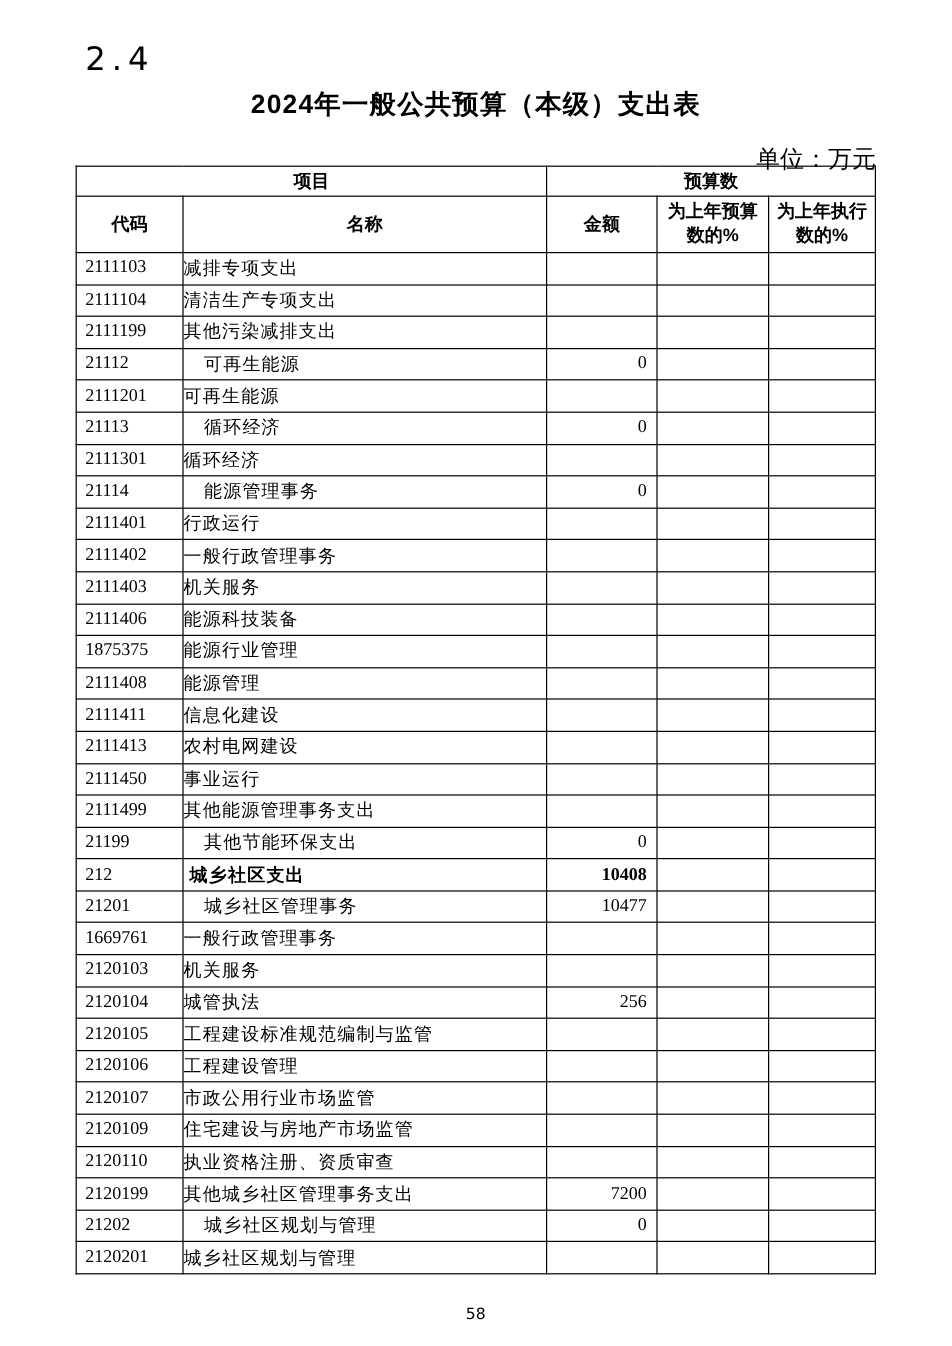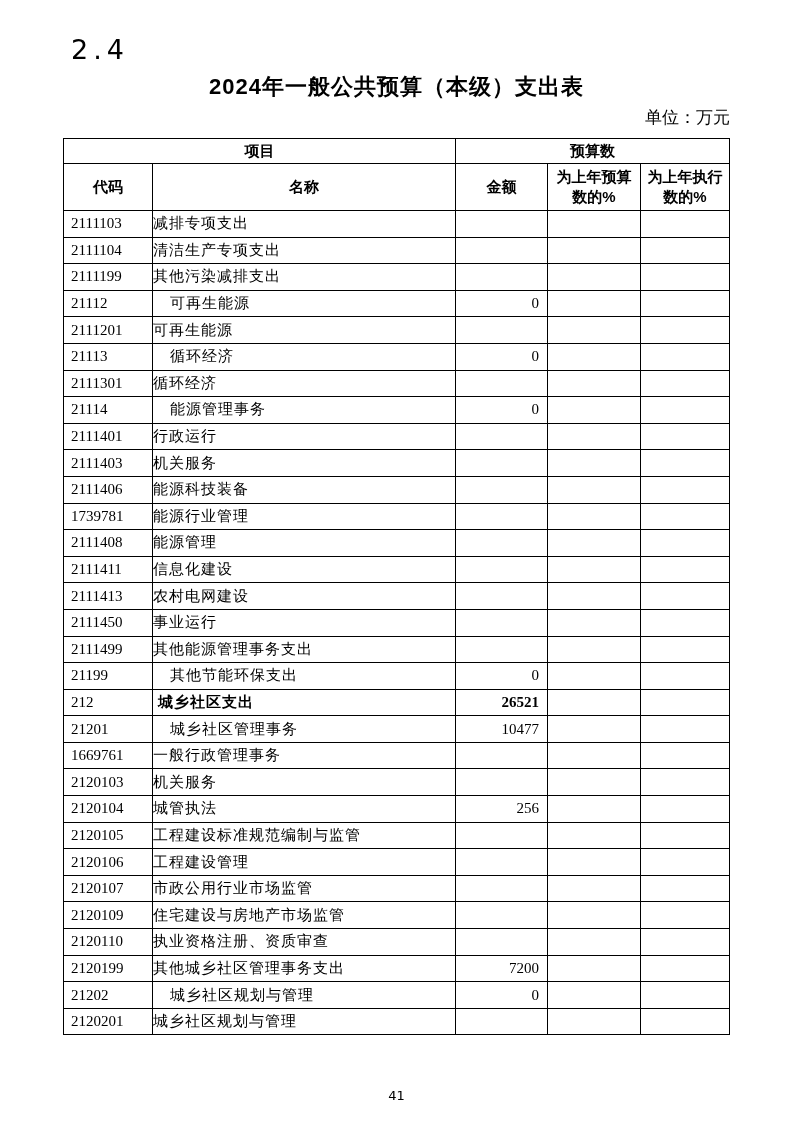--- a/index.html
+++ b/index.html
@@ -15,22 +15,22 @@
     font-size: 27px; letter-spacing: 5px;
     font-family: "DejaVu Sans", "Liberation Sans", sans-serif;
   }
   .doc-title {
     position: absolute; left: 0; top: 72px; width: 100%;
     margin: 0; text-align: center;
     font-size: 22px; font-weight: bold; letter-spacing: 1px;
     font-family: "Liberation Sans", "DejaVu Sans", sans-serif;
   }
   .unit-label {
-    position: absolute; top: 106px; right: 63px;
-    font-size: 17px;
+    position: absolute; top: 119px; right: 63px;
+    font-size: 20px;
   }
   table.budget {
     position: absolute; left: 63px; top: 138px;
     width: 666px;
     border-collapse: collapse; table-layout: fixed;
     border: 1.5px solid #000;
   }
   th, td {
     border: 1px solid #000;
     padding: 0;
@@ -154,35 +154,42 @@
         <td class="pct"></td>
       </tr>
       <tr>
         <td class="code">2111401</td>
         <td class="name indent-2">行政运行</td>
         <td class="amount"></td>
         <td class="pct"></td>
         <td class="pct"></td>
       </tr>
       <tr>
+        <td class="code">2111402</td>
+        <td class="name indent-2">一般行政管理事务</td>
+        <td class="amount"></td>
+        <td class="pct"></td>
+        <td class="pct"></td>
+      </tr>
+      <tr>
         <td class="code">2111403</td>
         <td class="name indent-2">机关服务</td>
         <td class="amount"></td>
         <td class="pct"></td>
         <td class="pct"></td>
       </tr>
       <tr>
         <td class="code">2111406</td>
         <td class="name indent-2">能源科技装备</td>
         <td class="amount"></td>
         <td class="pct"></td>
         <td class="pct"></td>
       </tr>
       <tr>
-        <td class="code">1739781</td>
+        <td class="code">1875375</td>
         <td class="name indent-2">能源行业管理</td>
         <td class="amount"></td>
         <td class="pct"></td>
         <td class="pct"></td>
       </tr>
       <tr>
         <td class="code">2111408</td>
         <td class="name indent-2">能源管理</td>
         <td class="amount"></td>
         <td class="pct"></td>
@@ -219,21 +226,21 @@
       <tr>
         <td class="code">21199</td>
         <td class="name indent-1">其他节能环保支出</td>
         <td class="amount">0</td>
         <td class="pct"></td>
         <td class="pct"></td>
       </tr>
       <tr class="bold-row">
         <td class="code">212</td>
         <td class="name indent-0">城乡社区支出</td>
-        <td class="amount">26521</td>
+        <td class="amount">10408</td>
         <td class="pct"></td>
         <td class="pct"></td>
       </tr>
       <tr>
         <td class="code">21201</td>
         <td class="name indent-1">城乡社区管理事务</td>
         <td class="amount">10477</td>
         <td class="pct"></td>
         <td class="pct"></td>
       </tr>
@@ -310,13 +317,13 @@
       <tr>
         <td class="code">2120201</td>
         <td class="name indent-2">城乡社区规划与管理</td>
         <td class="amount"></td>
         <td class="pct"></td>
         <td class="pct"></td>
       </tr>
     </tbody>
 </table>
 
-<div class="page-number">41</div>
+<div class="page-number">58</div>
 
 </body></html>

